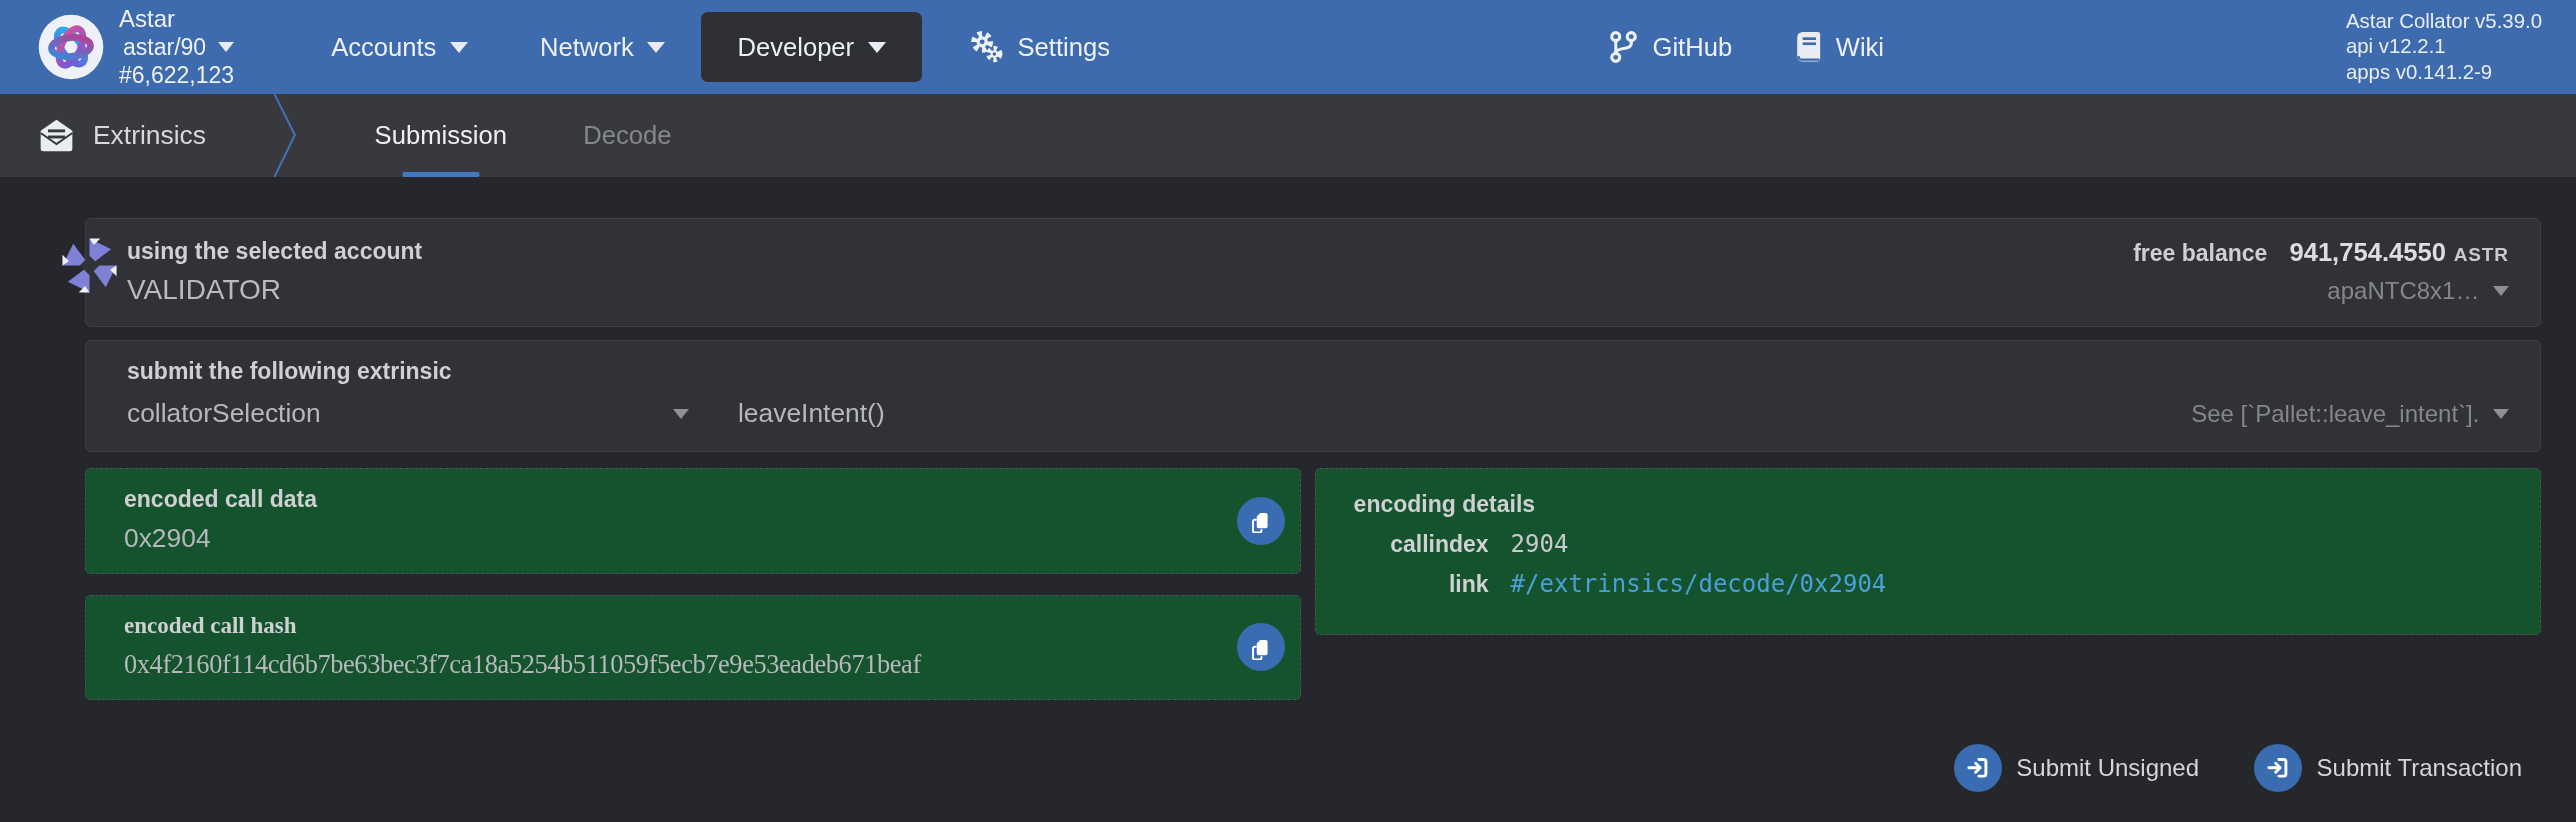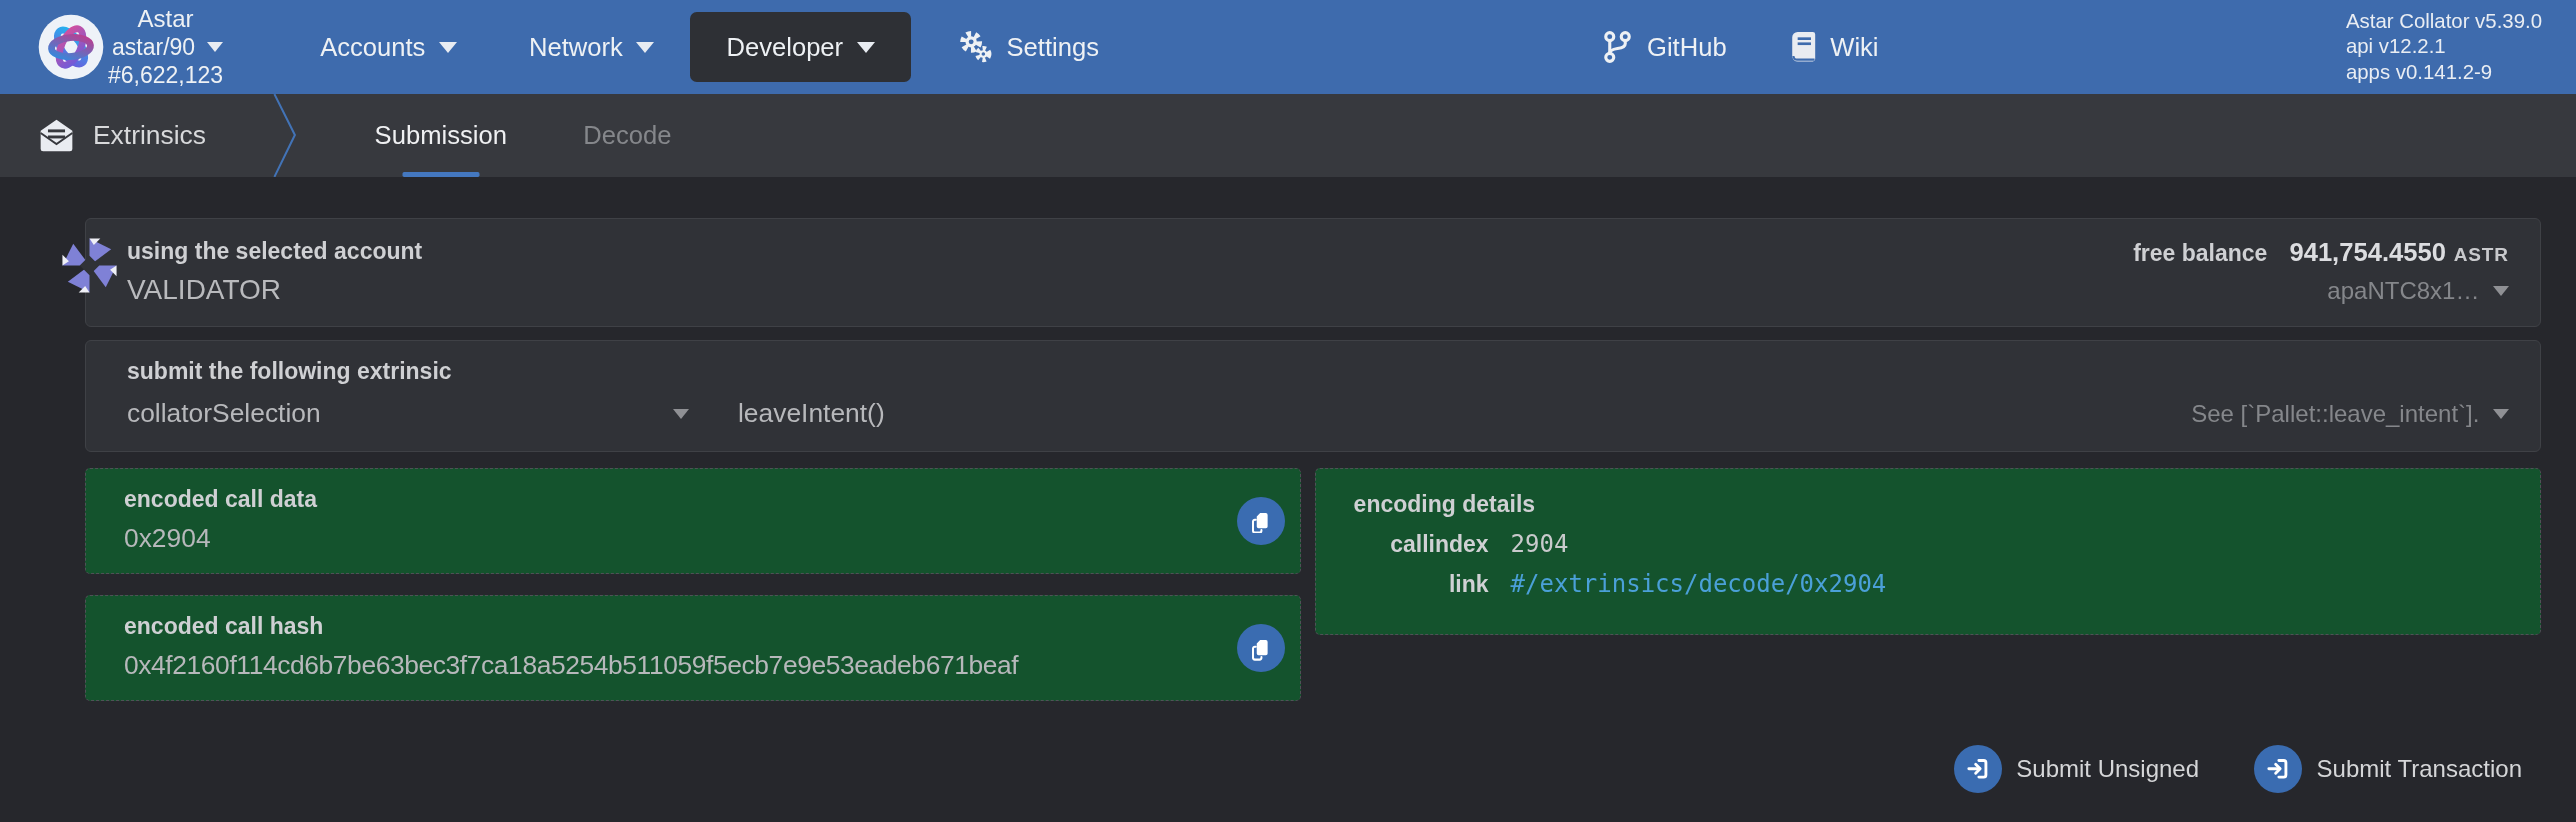--- a/index.html
+++ b/index.html
@@ -8,21 +8,21 @@
     font-family:"Liberation Sans","DejaVu Sans",sans-serif;
     background:#26272c; color:#b7b8bb; overflow:hidden;
     -webkit-font-smoothing:antialiased;
   }
   
   .header {
     height:94px; background:#3e6bad; display:flex; align-items:center;
     padding:0 34px 0 37px; color:#eef1f4;
   }
   .logo-wrap { width:68px; height:68px; flex:0 0 auto; }
-  .chain-info { text-align:center; margin-left:3px; line-height:28px; font-size:23px; }
+  .chain-info { text-align:left; margin-left:14px; line-height:28px; font-size:23px; }
   .chain-info .chain-name { font-size:24px; }
   .chain-row { display:flex; align-items:center; justify-content:flex-end; gap:12px; }
   .caret { width:0; height:0; border-left:9.4px solid transparent; border-right:9.4px solid transparent; border-top:11px solid #e8ecf2; display:inline-block; }
   .caret.gray { border-top-color:#8f9094; }
   .caret.sm { border-left-width:8.5px; border-right-width:8.5px; border-top-width:10.2px; }
   .nav { display:flex; align-items:center; margin-left:61px; gap:0; height:100%; }
   .nav-item { display:flex; align-items:center; gap:13.6px; font-size:25.6px; padding:0 36px; height:70px; border-radius:6.8px; cursor:pointer; }
   .nav-item.active { background:#2e3035; }
   .nav-item .icn { display:flex; }
   .ext-links { display:flex; align-items:center; gap:61px; margin-left:auto; margin-right:auto; }
@@ -56,21 +56,21 @@
   .extrinsic-row { display:flex; align-items:center; margin-top:13.6px; }
   .select-ctl { display:flex; align-items:center; justify-content:space-between; width:562px; cursor:pointer; }
   .method-name { margin-left:49px; }
   .doc-hint { margin-left:auto; display:flex; align-items:center; gap:13.6px; font-size:24px; color:#85878b; cursor:pointer; }
   
   .cols { display:flex; gap:13.6px; margin-top:15.3px; align-items:flex-start; }
   .col-left { flex:0 0 1216px; }
   .col-right { flex:1; }
   .data-panel { padding:17px 31px 19px 38px; min-height:89px; }
   .data-panel .val { margin-top:10.2px; }
-  .hash-panel { margin-top:21px; min-height:91px; }
+  .hash-panel { margin-top:21px; min-height:91px;font-family:Liberation Serif, serif; }
   .hash-panel .val { letter-spacing:-0.4px; }
   .copy-btn { position:absolute; right:15.3px; top:50%; transform:translateY(-50%); width:48px; height:48px; border-radius:50%; background:#3a6cb1; border:none; display:flex; align-items:center; justify-content:center; cursor:pointer; }
   .details-panel { padding:22px 31px 34px 38px; min-height:167px; }
   .details-grid { display:grid; grid-template-columns:135px auto; column-gap:22px; row-gap:12.8px; margin-top:12px; align-items:baseline; }
   .details-key { font-weight:700; font-size:23px; color:#d0d1d4; text-align:right; }
   .details-val { font-family:"DejaVu Sans Mono","Liberation Mono",monospace; font-size:24px; color:#c9cacc; }
   .details-val.link { color:#4ba0d8; cursor:pointer; }
   
   .submit-row { display:flex; justify-content:flex-end; align-items:center; gap:55px; margin-top:44px; padding-right:19px; }
   .submit-btn { display:flex; align-items:center; gap:14.5px; background:none; border:none; cursor:pointer; font-family:inherit; }

